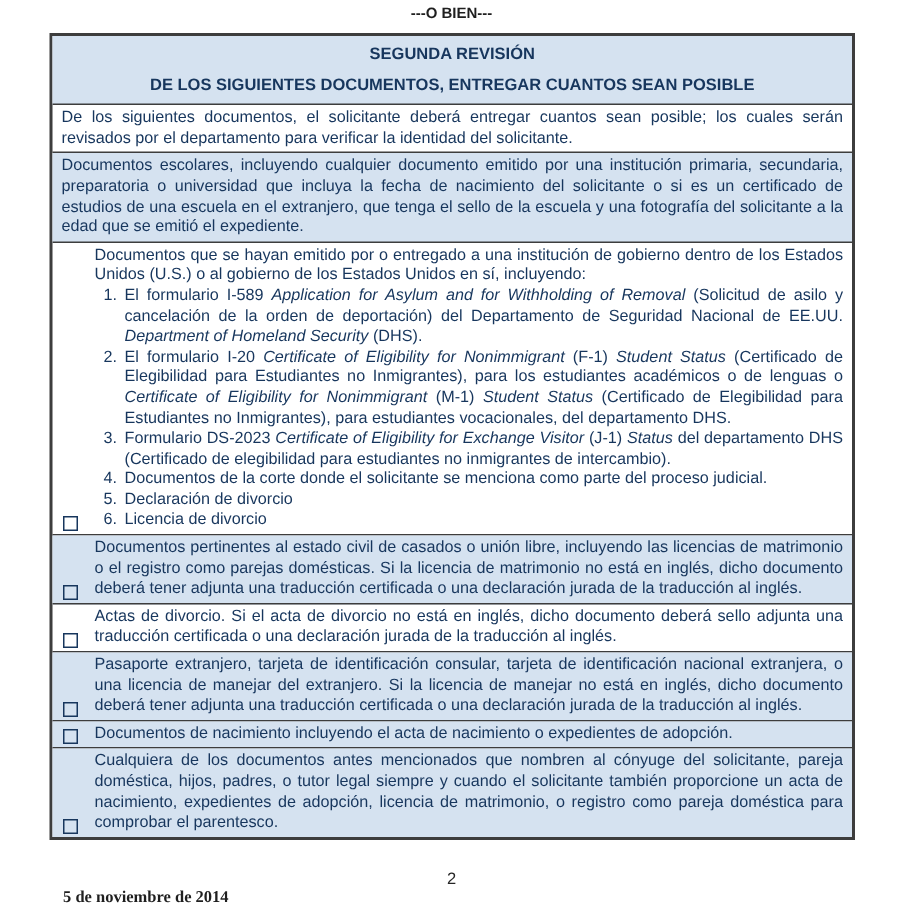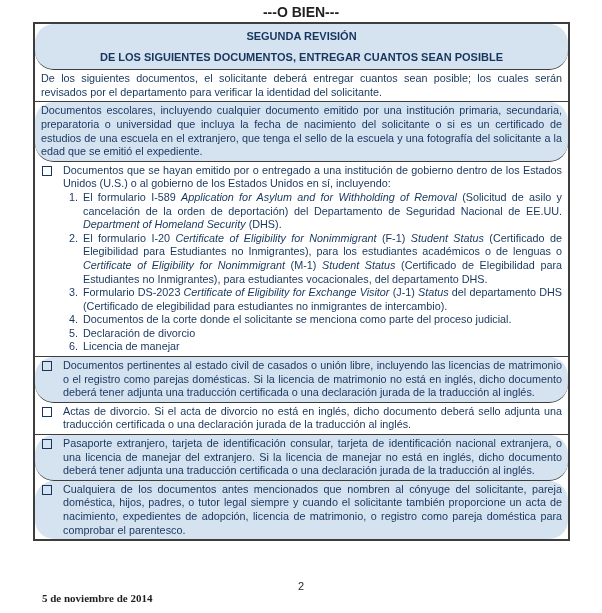--- a/index.html
+++ b/index.html
@@ -6,46 +6,46 @@
   .page{
     position:relative;
     width:602px;height:613px;
     background:#ffffff;
     font-family:"Liberation Sans", sans-serif;
     overflow:hidden;
   }
   .top-label{
     text-align:center;
     font-weight:bold;
-    font-size:14px;
+    font-size:10px;
     color:#1f1f1f;
     padding-top:4px;
   }
   .doc-table{
     position:absolute;
     left:33px;top:22px;
     width:537px;
     border:2px solid var(--border-dark,#3d3d3d);
     box-sizing:border-box;
     color:var(--text-navy,#17365d);
     font-size:10.8px;
     line-height:13.6px;
   }
   .row{
     border-bottom:1px solid var(--border-dark,#3d3d3d);
     padding:2px 6px;
     box-sizing:border-box;
   }
   .row:last-child{border-bottom:none;}
-  .shaded{background:var(--row-shade,#d5e2f0);border-radius:19px;}
+  .shaded{background:var(--row-shade,#d5e2f0);}
   .header{text-align:center;padding:6px 6px 5px 6px;}
   .header .h1{font-weight:bold;font-size:11px;margin-bottom:7px;}
   .header .h2{font-weight:bold;font-size:11px;}
   .txt{text-align:justify;}
-  .cbrow{display:flex;align-items:flex-start;}
+  .cbrow{display:flex;align-items:flex-end;}
   .cb{
     flex:0 0 auto;
     width:8px;height:8px;
     border:1px solid var(--text-navy,#17365d);
     margin:2px 11px 0 1px;
     background:transparent;
   }
   .cbrow .txt{flex:1 1 auto;}
   ol{
     margin:0;
@@ -98,41 +98,45 @@
     <div class="row cbrow">
       <span class="cb"></span>
       <div class="txt">
         <div>Documentos que se hayan emitido por o entregado a una institución de gobierno dentro de los Estados Unidos (U.S.) o al gobierno de los Estados Unidos en sí, incluyendo:</div>
         <ol>
           <li><span>El formulario I-589 </span><i>Application for Asylum and for Withholding of Removal</i><span> (Solicitud de asilo y cancelación de la orden de deportación) del Departamento de Seguridad Nacional de EE.UU. </span><i>Department of Homeland Security</i><span> (DHS).</span></li>
           <li><span>El formulario I-20 </span><i>Certificate of Eligibility for Nonimmigrant</i><span> (F-1) </span><i>Student Status</i><span> (Certificado de Elegibilidad para Estudiantes no Inmigrantes), para los estudiantes académicos o de lenguas o </span><i>Certificate of Eligibility for Nonimmigrant</i><span> (M-1) </span><i>Student Status</i><span> (Certificado de Elegibilidad para Estudiantes no Inmigrantes), para estudiantes vocacionales, del departamento DHS.</span></li>
           <li><span>Formulario DS-2023 </span><i>Certificate of Eligibility for Exchange Visitor</i><span> (J-1) </span><i>Status</i><span> del departamento DHS (Certificado de elegibilidad para estudiantes no inmigrantes de intercambio).</span></li>
           <li><span>Documentos de la corte donde el solicitante se menciona como parte del proceso judicial.</span></li>
           <li><span>Declaración de divorcio</span></li>
-          <li><span>Licencia de manejar</span></li>
+          <li><span>Licencia de divorcio</span></li>
         </ol>
       </div>
     </div>
 
     <div class="row cbrow shaded">
       <span class="cb"></span>
       <div class="txt">Documentos pertinentes al estado civil de casados o unión libre, incluyendo las licencias de matrimonio o el registro como parejas domésticas. Si la licencia de matrimonio no está en inglés, dicho documento deberá tener adjunta una traducción certificada o una declaración jurada de la traducción al inglés.</div>
     </div>
 
     <div class="row cbrow">
       <span class="cb"></span>
       <div class="txt">Actas de divorcio. Si el acta de divorcio no está en inglés, dicho documento deberá sello adjunta una traducción certificada o una declaración jurada de la traducción al inglés.</div>
     </div>
 
     <div class="row cbrow shaded">
       <span class="cb"></span>
       <div class="txt">Pasaporte extranjero, tarjeta de identificación consular, tarjeta de identificación nacional extranjera,  o una licencia de manejar del extranjero. Si la licencia de manejar no está en inglés, dicho documento deberá tener adjunta una traducción certificada o una declaración jurada de la traducción al inglés.</div>
     </div>
 
 
+    <div class="row cbrow shaded">
+      <span class="cb"></span>
+      <div class="txt">Documentos de nacimiento incluyendo el acta de nacimiento o expedientes de adopción.</div>
+    </div>
 
     <div class="row cbrow shaded">
       <span class="cb"></span>
       <div class="txt">Cualquiera de los documentos antes mencionados que nombren al cónyuge del solicitante, pareja doméstica, hijos, padres, o tutor legal siempre y cuando el solicitante también proporcione un acta de nacimiento, expedientes de adopción, licencia de matrimonio, o registro como pareja doméstica para comprobar el parentesco.</div>
     </div>
 
   </div>
 
   <div class="page-number">2</div>
   <div class="footer-date">5 de noviembre de 2014</div>

